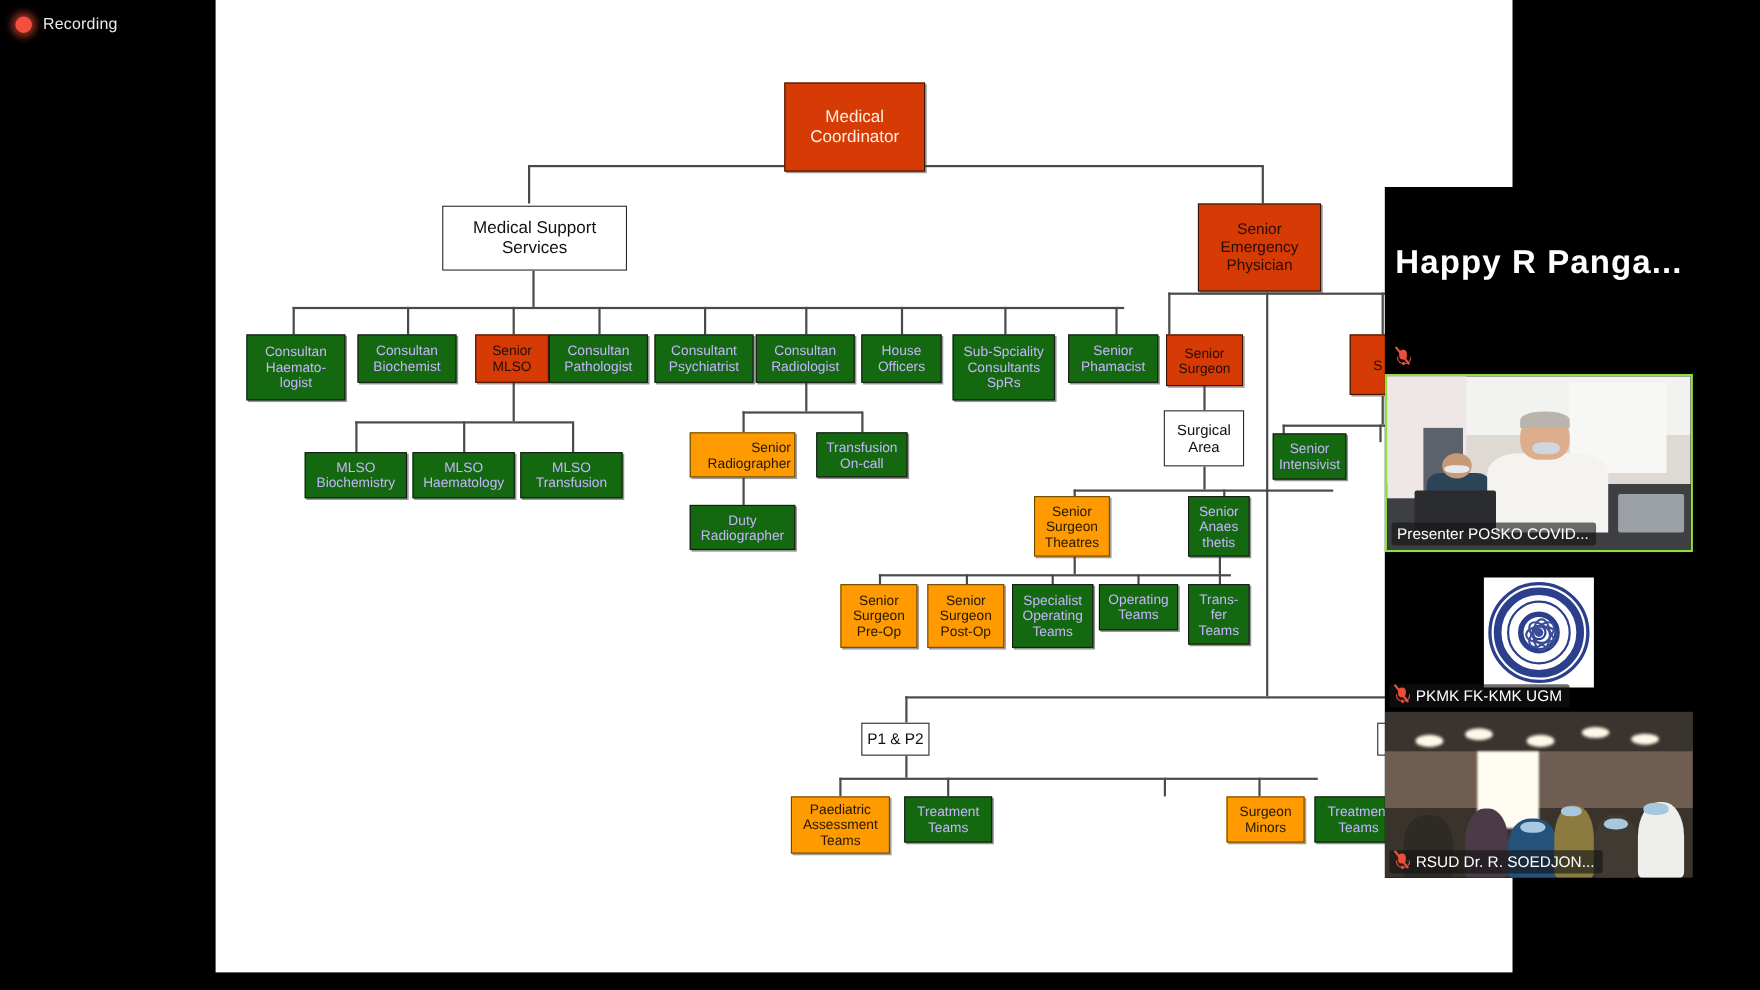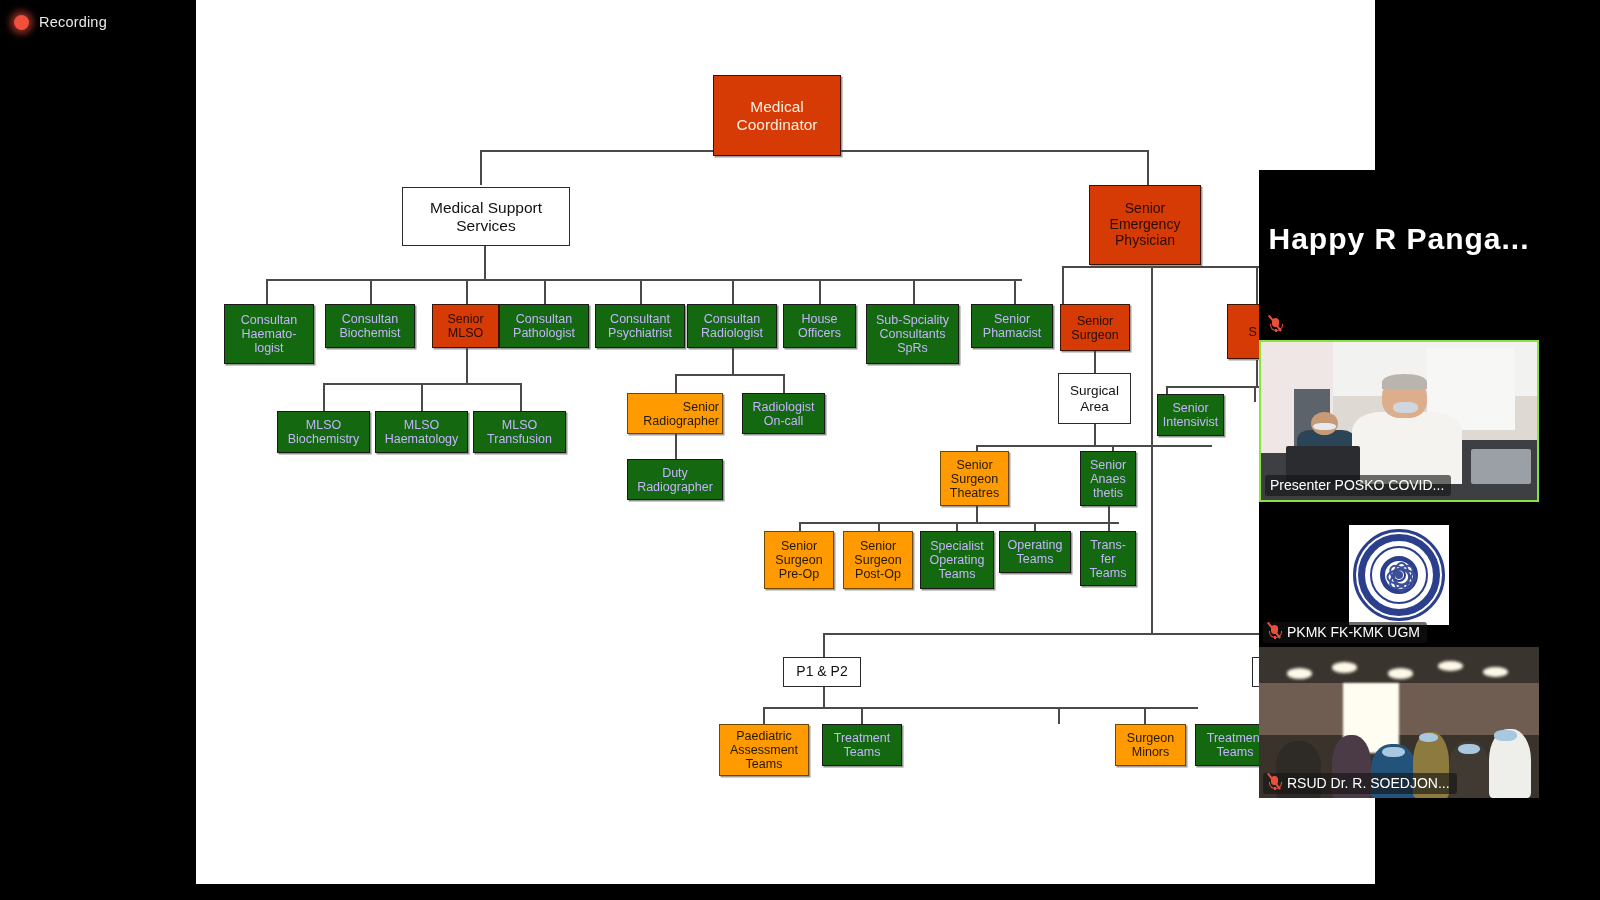--- a/index.html
+++ b/index.html
@@ -227,21 +227,21 @@
       <span>MLSO Haematology</span>
     </div>
     <div class="node n-green" style="left:277px;top:411px;width:93px;height:42px;">
       <span>MLSO Transfusion</span>
     </div>
 
     <div class="node n-orange" style="left:431px;top:393px;width:96px;height:41px;text-align:right;">
       <span>Senior Radiographer</span>
     </div>
     <div class="node n-green" style="left:546px;top:393px;width:83px;height:41px;">
-      <span>Radiologist On-call</span>
+      <span>Transfusion On-call</span>
     </div>
     <div class="node n-green" style="left:431px;top:459px;width:96px;height:41px;">
       <span>Duty Radiographer</span>
     </div>
 
     <div class="node n-white" style="left:862px;top:373px;width:73px;height:51px;font-size:13.5px;">
       <span>Surgical Area</span>
     </div>
     <div class="node n-green" style="left:961px;top:394px;width:67px;height:42px;text-align:center;">
       <span>Senior Intensivist</span>
@@ -262,21 +262,21 @@
     <div class="node n-green" style="left:724px;top:531px;width:74px;height:58px;">
       <span>Specialist Operating Teams</span>
     </div>
     <div class="node n-green" style="left:803px;top:531px;width:72px;height:42px;">
       <span>Operating Teams</span>
     </div>
     <div class="node n-green" style="left:884px;top:531px;width:56px;height:55px;">
       <span>Trans- fer Teams</span>
     </div>
 
-    <div class="node n-white" style="left:587px;top:657px;width:78px;height:30px;font-size:14px;">
+    <div class="node n-white" style="left:587px;top:657px;width:62px;height:30px;font-size:14px;">
       <span>P1 &amp; P2</span>
     </div>
     <div class="node n-white" style="left:1056px;top:657px;width:78px;height:30px;font-size:14px;">
       <span></span>
     </div>
 
     <div class="node n-orange" style="left:523px;top:724px;width:90px;height:52px;">
       <span>Paediatric Assessment Teams</span>
     </div>
     <div class="node n-green" style="left:626px;top:724px;width:80px;height:42px;">

